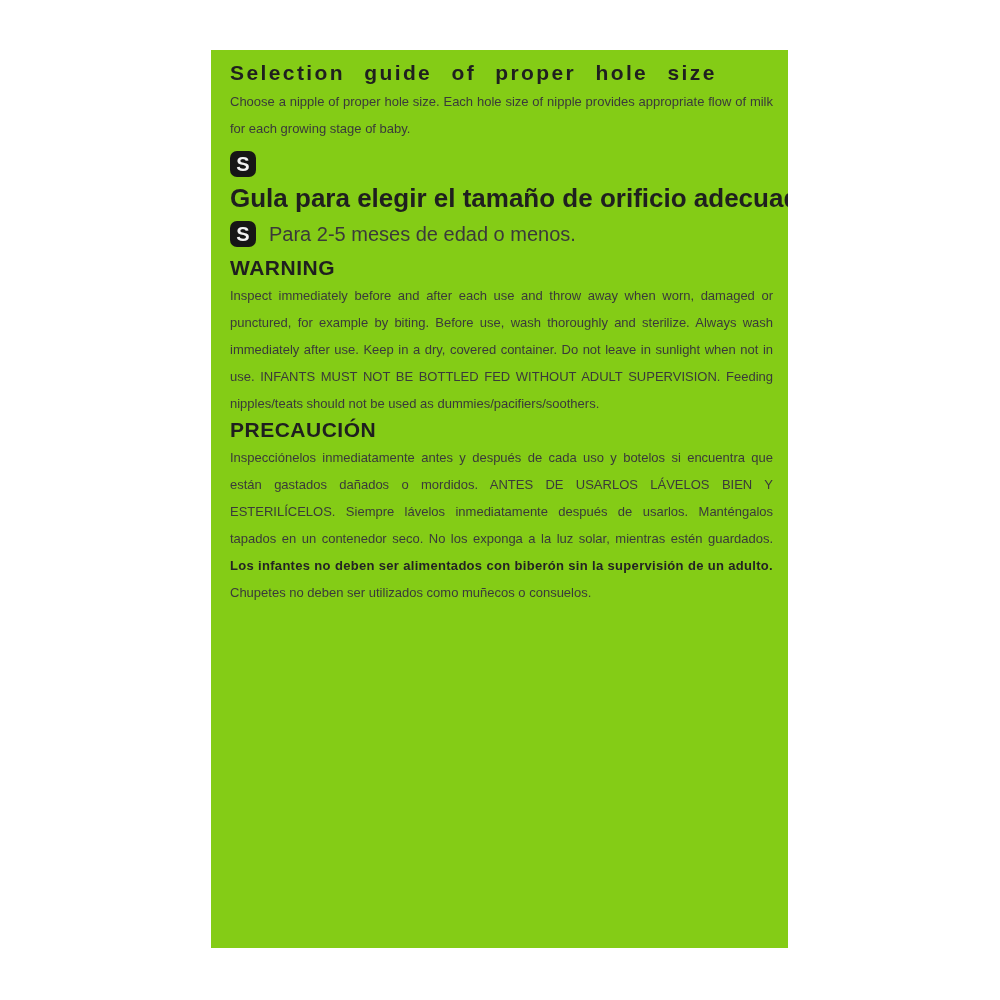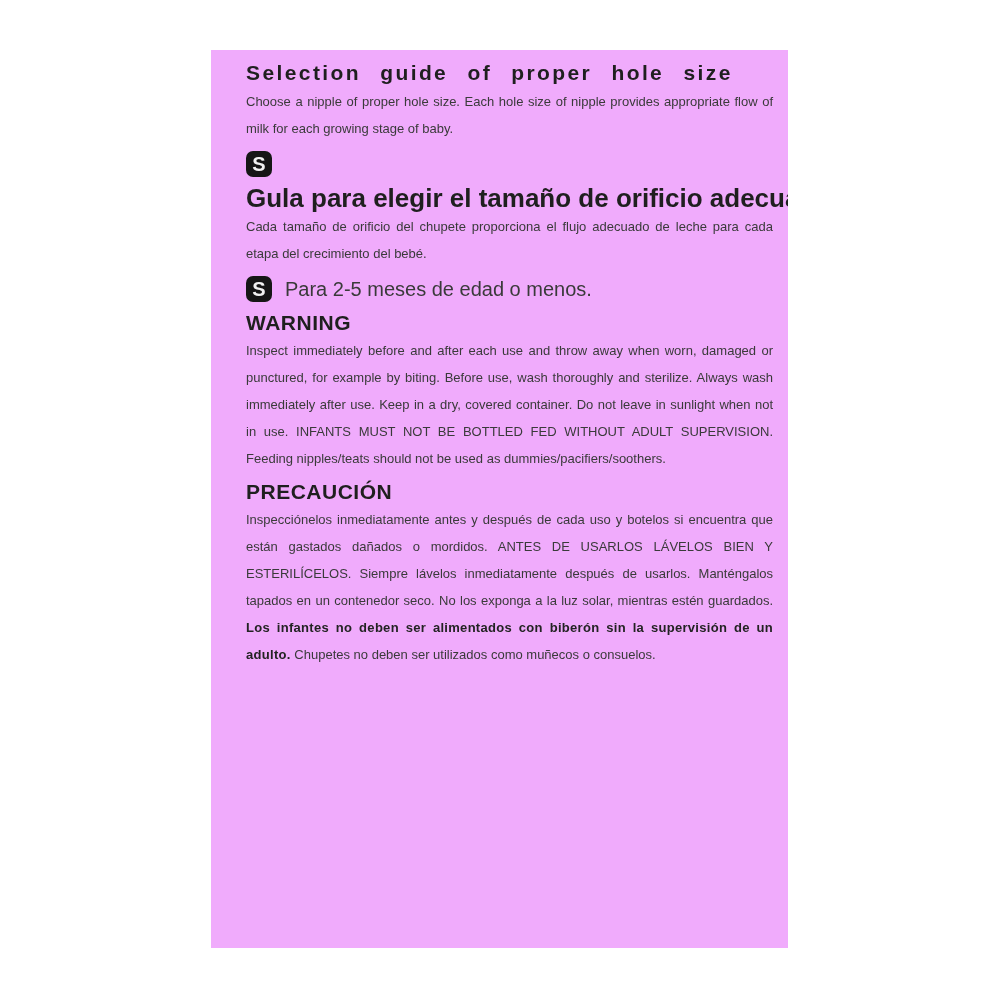--- a/index.html
+++ b/index.html
@@ -10,22 +10,22 @@
     background: #ffffff;
     font-family: "Liberation Sans", "DejaVu Sans", sans-serif;
   }
   .label-card {
     position: absolute;
     left: 211px;
     top: 50px;
     width: 577px;
     height: 898px;
     box-sizing: border-box;
-    background: #f0abfc;
-    padding: 9px 15px 8px 35px;
+    background: #84cc16;
+    padding: 9px 15px 8px 19px;
     color: #3a3a3a;
     overflow: hidden;
   }
   .en-title {
     font-weight: bold;
     color: #1f1f1f;
     font-size: 21px;
     line-height: 28px;
     letter-spacing: 2.4px;
     word-spacing: 11px;
@@ -64,21 +64,20 @@
     line-height: 27px;
     margin-top: 2px;
     white-space: nowrap;
   }
   .section-heading {
     font-weight: bold;
     color: #1f1f1f;
     font-size: 21px;
     line-height: 26px;
     letter-spacing: 0.5px;
-    margin-top: 7px;
   }
   .bold-run {
     font-weight: bold;
     color: #232323;
     letter-spacing: 0.3px;
   }
   .material-row {
     font-size: 20px;
     line-height: 27px;
     margin-top: 5px;
@@ -98,21 +97,20 @@
   <div class="en-title">Selection guide of proper hole size</div>
 
   <p class="body-text">Choose a nipple of proper hole size. Each hole size of nipple provides appropriate flow of milk for each growing stage of baby.</p>
 
   <div class="badge-row">
     <span class="s-badge">S</span>
   </div>
 
   <div class="es-title">Gula para elegir el tamaño de orificio adecuado</div>
 
-  <p class="body-text">Cada tamaño de orificio del chupete proporciona el flujo adecuado de leche para cada etapa del crecimiento del bebé.</p>
 
   <div class="badge-row">
     <span class="s-badge">S</span>
     <span>Para 2-5 meses de edad o menos.</span>
   </div>
 
   <div class="section-heading">WARNING</div>
 
   <p class="body-text">Inspect immediately before and after each use and throw away when worn, damaged or punctured, for example by biting. Before use, wash thoroughly and sterilize. Always wash immediately after use. Keep in a dry, covered container. Do not leave in sunlight when not in use. INFANTS MUST NOT BE BOTTLED FED WITHOUT ADULT SUPERVISION. Feeding nipples/teats should not be used as dummies/pacifiers/soothers.</p>
 

